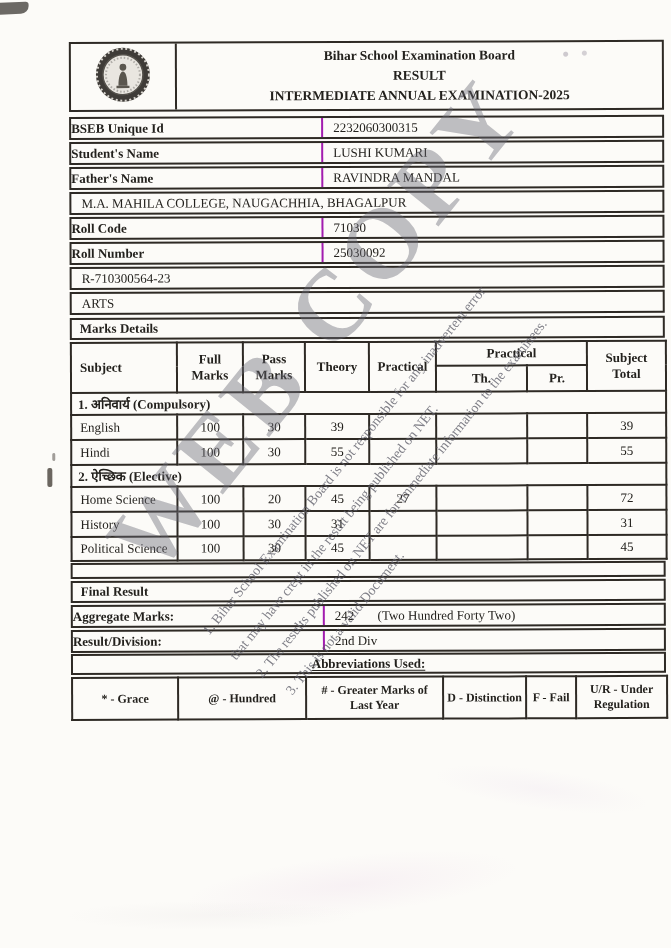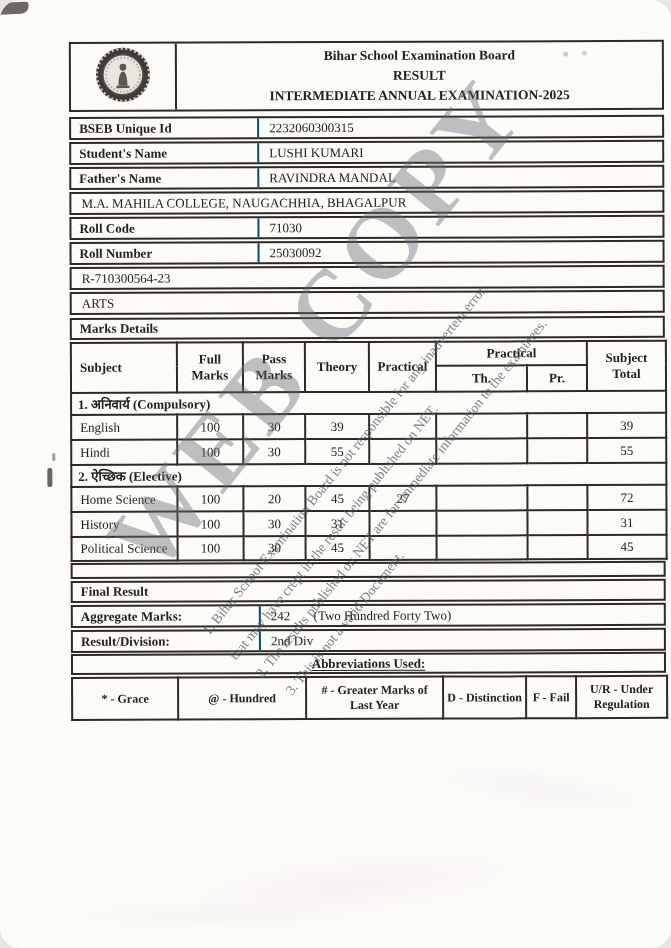--- a/index.html
+++ b/index.html
@@ -1,32 +1,32 @@
 <!DOCTYPE html>
 <html><head>
 <meta charset="utf-8">
 <style>
   html,body{margin:0;padding:0;background:#e8e6e2;}
   .stage{position:relative;width:671px;height:948px;overflow:hidden;background:#fcfbf8;
-         font-family:"Liberation Serif", serif;color:#23211d;border-radius:20px;}
+         font-family:"Liberation Serif", serif;color:#23211d;}
   .doc{position:absolute;left:0;top:0;width:671px;height:948px;
        transform:rotate(-0.2deg);transform-origin:335px 380px;}
   .box{position:absolute;box-sizing:border-box;border:2px solid #2e2a25;background:transparent;}
 
   
   .hdr{left:70px;top:41px;width:595px;height:70px;display:flex;z-index:10;}
   .hdr .logo-cell{width:104px;border-right:2px solid #2e2a25;display:flex;align-items:center;justify-content:center;}
   .hdr .title-cell{flex:1;display:flex;flex-direction:column;align-items:center;justify-content:center;
                    font-weight:bold;font-size:13.5px;line-height:1.5;text-align:center;}
 
   
   .irow{position:absolute;left:70px;width:595px;height:23px;box-sizing:border-box;
         border:2px solid #2e2a25;display:flex;align-items:center;z-index:10;font-size:13px;}
-  .irow .lbl{width:188px;height:100%;border-right:2px solid #0c4a6e;display:flex;align-items:center;
-             padding-left:8px;box-sizing:border-box;font-weight:bold;}
+  .irow .lbl{width:252px;height:100%;border-right:2px solid #a21caf;display:flex;align-items:center;
+             box-sizing:border-box;font-weight:bold;}
   .irow .val{flex:1;padding-left:10px;}
 
   .single{position:absolute;left:70px;width:595px;box-sizing:border-box;border:2px solid #2e2a25;
           display:flex;align-items:center;padding-left:8px;font-weight:bold;font-size:13px;z-index:10;}
 
   
   table.mtable{position:absolute;left:70px;top:341px;width:595px;border-collapse:collapse;
                table-layout:fixed;z-index:10;font-size:13px;}
   table.mtable td{border:2px solid #2e2a25;padding:0 4px;text-align:center;overflow:hidden;}
   table.mtable td.sub{text-align:left;padding-left:8px;}

